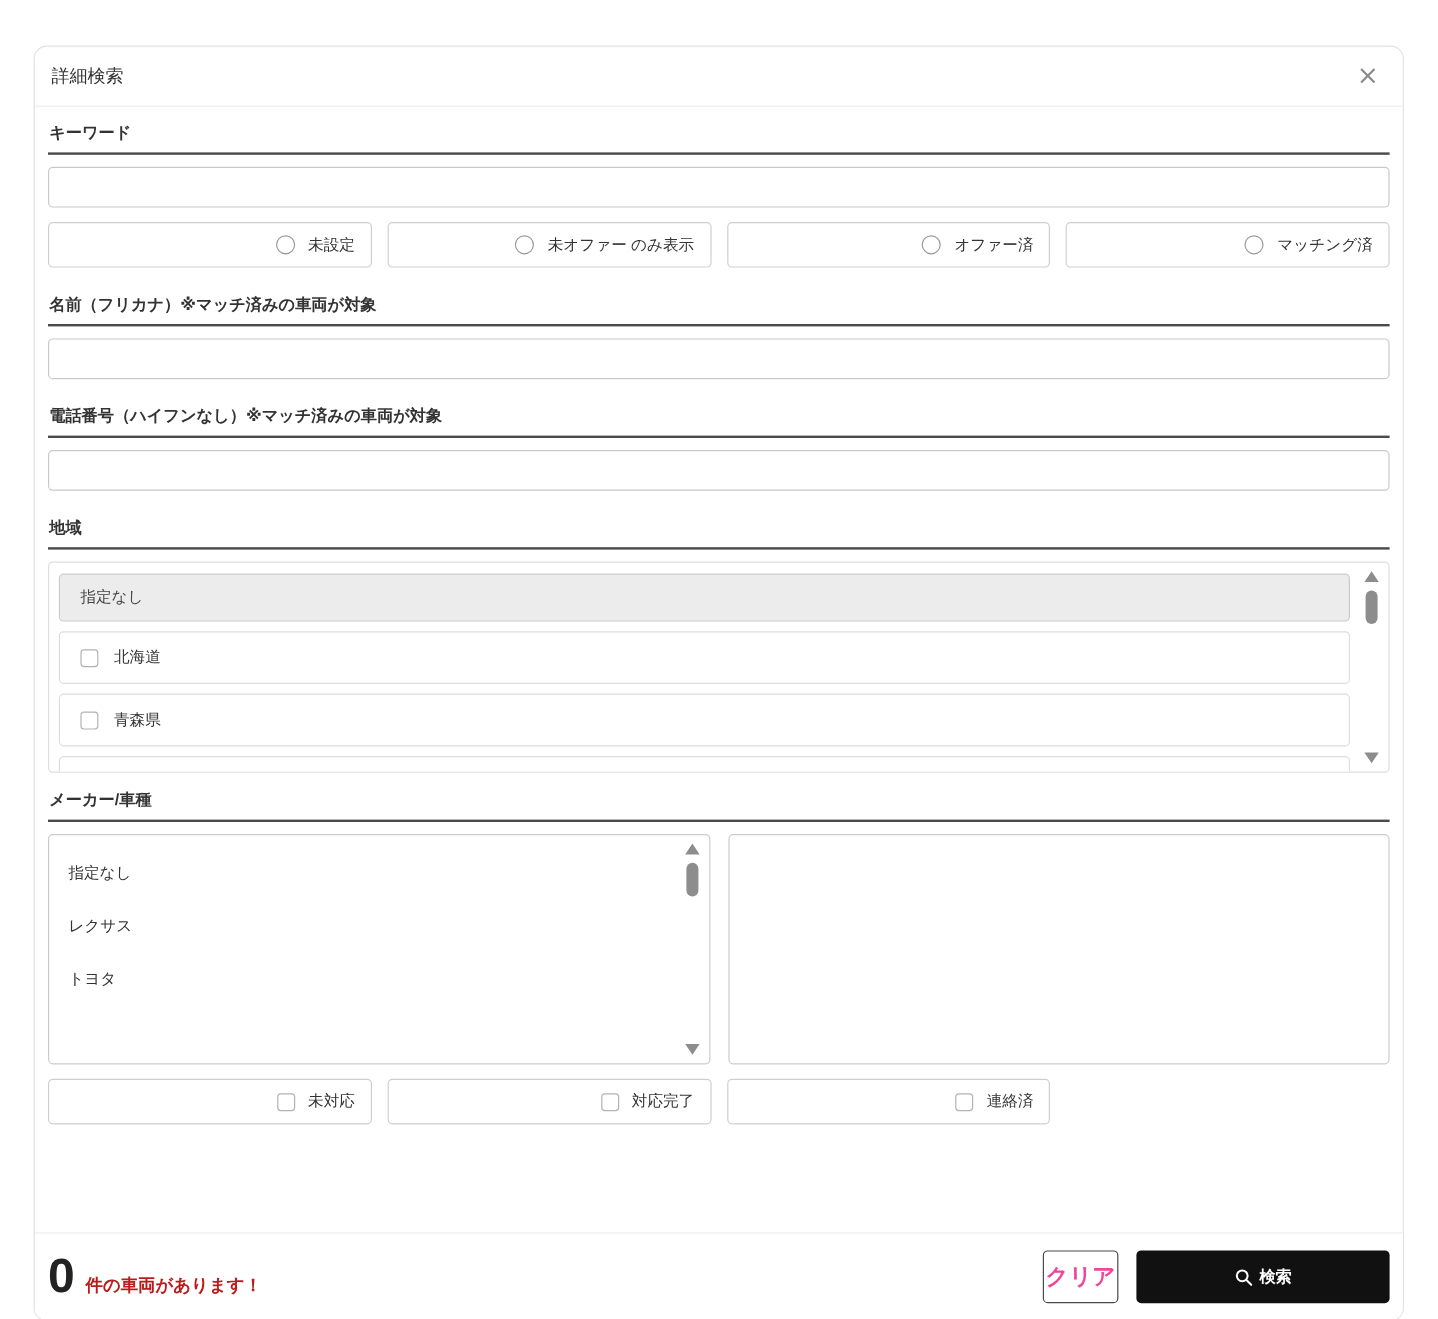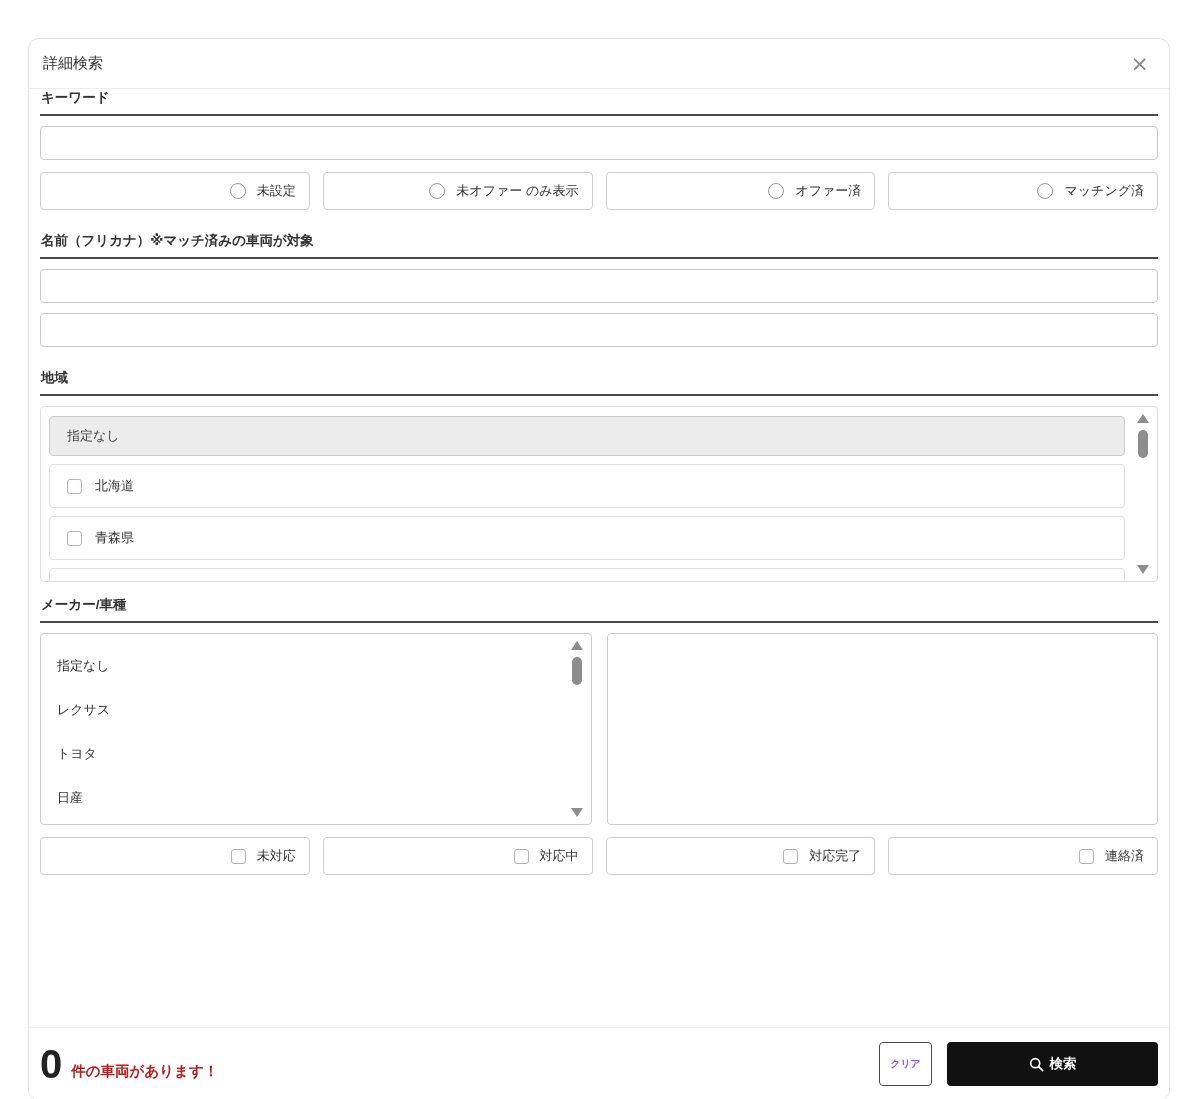--- a/index.html
+++ b/index.html
@@ -9,21 +9,21 @@
     background:#fff; border:1px solid #e2e2e2; border-radius:11px; overflow:hidden; }
   .modal-header { height:50px; display:flex; align-items:center; justify-content:space-between;
     padding:0 14px; border-bottom:1px solid #ededed; }
   .modal-title { font-size:15px; color:#333; }
   .close-btn { font-size:22px; color:#8a8a8a; background:none; border:none; cursor:pointer;
     line-height:1; padding:2px 6px; font-family:"DejaVu Sans",sans-serif; }
   .modal-body { padding:0 11px; }
 
   .field-label { display:block; font-weight:bold; font-size:13.5px; color:#333;
     padding:0 0 7px 1px; border-bottom:2px solid #4a4a4a; }
-  .mt-first { }
+  .mt-first { margin-top:13px; }
   .mt-std { margin-top:22px; }
   .mt-maker { margin-top:14px; }
   .mt-resp { margin-top:16px; }
 
   .text-input { margin-top:10px; width:100%; height:34px; border:1px solid #c9c9c9;
     border-radius:4px; padding:0 10px; font-size:13px; color:#333; background:#fff; outline:none; }
 
   .option-row { margin-top:12px; display:grid; grid-template-columns:repeat(4,1fr); gap:13px; }
   .option-box { height:38px; border:1px solid #cfcfcf; border-radius:4px; background:#fff;
     display:flex; align-items:center; padding:0 13px; gap:11px; font-size:13px; cursor:pointer;justify-content:flex-end; }
@@ -48,22 +48,22 @@
   .maker-grid { margin-top:10px; display:grid; grid-template-columns:1fr 1fr; gap:15px; }
   .maker-box { height:192px; border:1px solid #cccccc; border-radius:4px; background:#fff; position:relative; }
   .maker-box.left { padding:10px 34px 0 14px; }
   .maker-item { height:44px; display:flex; align-items:center; font-size:13px; color:#333;
     padding-left:2px; cursor:pointer; }
 
   .modal-footer { position:absolute; left:0; right:0; bottom:0; height:73px;
     border-top:1px solid #ededed; display:flex; align-items:center; padding:0 11px; background:#fff; }
   .count-num { font-size:40px; font-weight:bold; color:#222; line-height:1; letter-spacing:-1px; }
   .count-text { font-size:14.5px; font-weight:bold; color:#b91c1c; margin-left:10px; padding-top:14px; }
-  .clear-btn { margin-left:auto; width:53px; height:44px; background:#fff; border:1px solid #4a4a4a;
-    border-radius:4px; font-size:10px; font-weight:bold; color:#8b5cf6; cursor:pointer;
+  .clear-btn { margin-left:auto; width:63px; height:44px; background:#fff; border:1px solid #4a4a4a;
+    border-radius:4px; font-size:19px; font-weight:bold; color:#ec4899; cursor:pointer;
     font-family:inherit; }
   .search-btn { margin-left:15px; width:211px; height:44px; background:#111; color:#fff; border:none;
     border-radius:4px; font-size:13.5px; font-weight:bold; cursor:pointer; display:flex;
     align-items:center; justify-content:center; gap:6px; font-family:inherit; }
 </style>
 </head>
 <body>
 
 <div class="modal">
 
@@ -96,20 +96,21 @@
         <span class="radio"></span>
         <span>マッチング済</span>
       </div>
     </div>
 
     
     <label class="field-label mt-std">名前（フリカナ）※マッチ済みの車両が対象</label>
     <input class="text-input" type="text" value="" style="">
 
     
+    <label class="field-label mt-std">電話番号（ハイフンなし）※マッチ済みの車両が対象</label>
     <input class="text-input" type="text" value="" style="">
 
     
     <label class="field-label mt-std">地域</label>
     <div class="region-list">
       <div class="region-item-none">
         <span>指定なし</span>
       </div>
       <div class="region-item">
         <span class="checkbox"></span>
@@ -136,41 +137,34 @@
       <div class="maker-box left">
         <div class="maker-item">
           <span>指定なし</span>
         </div>
         <div class="maker-item">
           <span>レクサス</span>
         </div>
         <div class="maker-item">
           <span>トヨタ</span>
         </div>
-        <div class="maker-item">
-          <span>日産</span>
-        </div>
         <div class="vscroll">
           <div class="tri-up"></div>
           <div class="scroll-thumb"></div>
           <div class="tri-down"></div>
         </div>
       </div>
       <div class="maker-box"></div>
     </div>
 
     
     <div class="option-row">
       <div class="option-box">
         <span class="checkbox"></span>
         <span>未対応</span>
-      </div>
-      <div class="option-box">
-        <span class="checkbox"></span>
-        <span>対応中</span>
       </div>
       <div class="option-box">
         <span class="checkbox"></span>
         <span>対応完了</span>
       </div>
       <div class="option-box">
         <span class="checkbox"></span>
         <span>連絡済</span>
       </div>
     </div>

